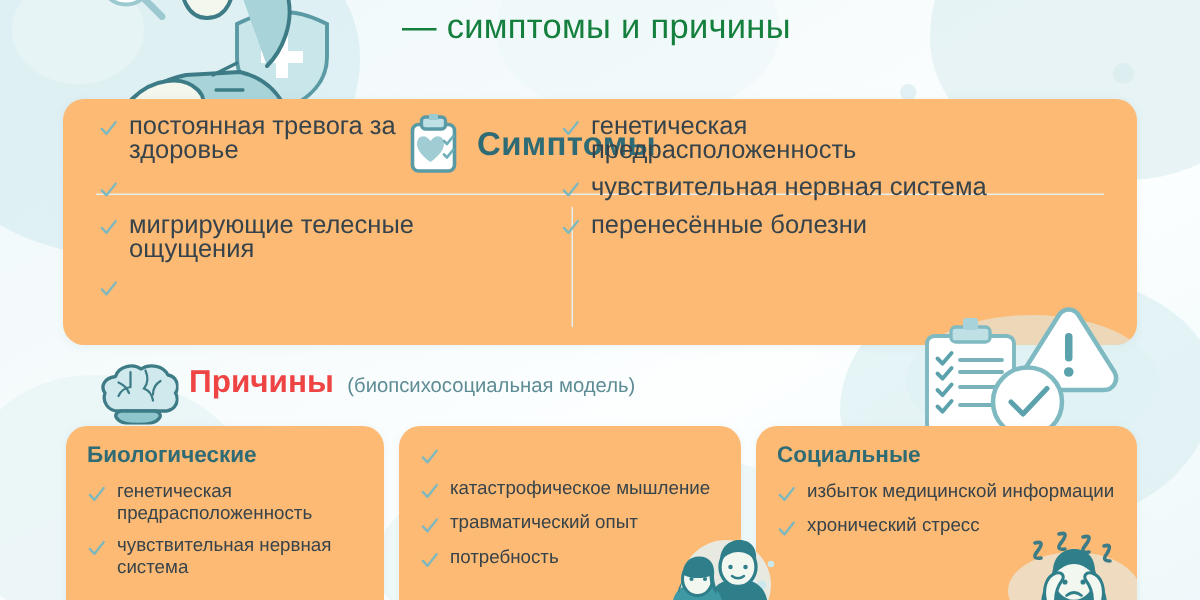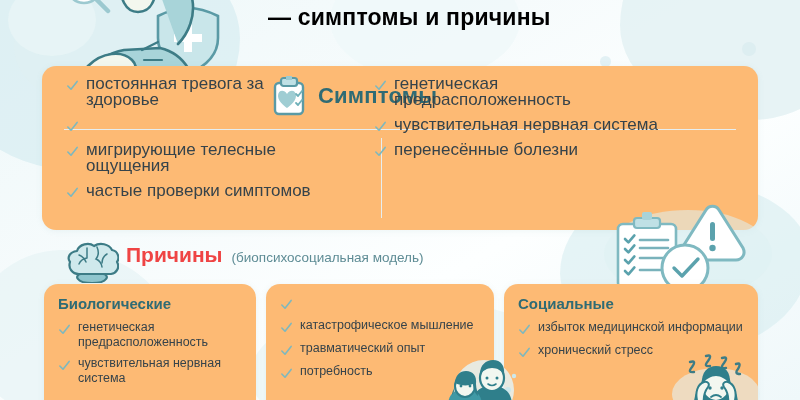--- a/index.html
+++ b/index.html
@@ -19,21 +19,21 @@
   .b2{left:620px;top:-90px;width:240px;height:210px;background:#e4f2f4;opacity:.85;border-radius:52% 48% 45% 55%/55% 50% 50% 45%;}
   .b3{left:560px;top:180px;width:250px;height:170px;background:#d8eef1;opacity:.6;border-radius:50% 50% 45% 55%/55% 45% 55% 45%;}
   .b4{left:-30px;top:250px;width:200px;height:170px;background:#e7f4f6;opacity:.7;border-radius:46% 54% 50% 50%/52% 48% 52% 48%;}
   .b5{left:250px;top:300px;width:330px;height:150px;background:#eaf6f7;opacity:.65;border-radius:50%;}
   .b6{left:330px;top:-40px;width:190px;height:120px;background:#f0f9fa;opacity:.8;border-radius:50%;}
   .dot{position:absolute;border-radius:50%;background:#cfe7ec;opacity:.55;}
 
   
   .title{
     position:absolute;left:268px;top:4px;width:500px;height:30px;
-    font-size:23px;font-weight:700;letter-spacing:.2px;color:#000000;
+    font-size:23px;font-weight:400;letter-spacing:.2px;color:#15803d;
     white-space:nowrap;
   }
 
   
   .card{
     position:absolute;background:#fdba74;border-radius:14px;
     box-shadow:0 1px 6px rgba(110,160,170,.10);
   }
   .card-symptoms{left:42px;top:66px;width:716px;height:164px;}
   .card-bio{left:44px;top:284px;width:212px;height:130px;}
@@ -160,21 +160,20 @@
     <div class="li">
       <svg class="tick" viewBox="0 0 14 14">
           <path d="M2 7.5 L5.4 11 L12 2.6" fill="none" stroke="#7cb8bf" stroke-width="1.7" stroke-linecap="round" stroke-linejoin="round"></path>
         </svg>
       <span class="li-text">мигрирующие телесные ощущения</span>
     </div>
     <div class="li">
       <svg class="tick" viewBox="0 0 14 14">
           <path d="M2 7.5 L5.4 11 L12 2.6" fill="none" stroke="#7cb8bf" stroke-width="1.7" stroke-linecap="round" stroke-linejoin="round"></path>
         </svg>
-      <span class="li-text">частые проверки симптомов</span>
     </div>
   </div>
 
   <div class="list sym-r">
     <div class="li">
       <svg class="tick" viewBox="0 0 14 14">
           <path d="M2 7.5 L5.4 11 L12 2.6" fill="none" stroke="#7cb8bf" stroke-width="1.7" stroke-linecap="round" stroke-linejoin="round"></path>
         </svg>
       <span class="li-text">генетическая предрасположенность</span>
     </div>

